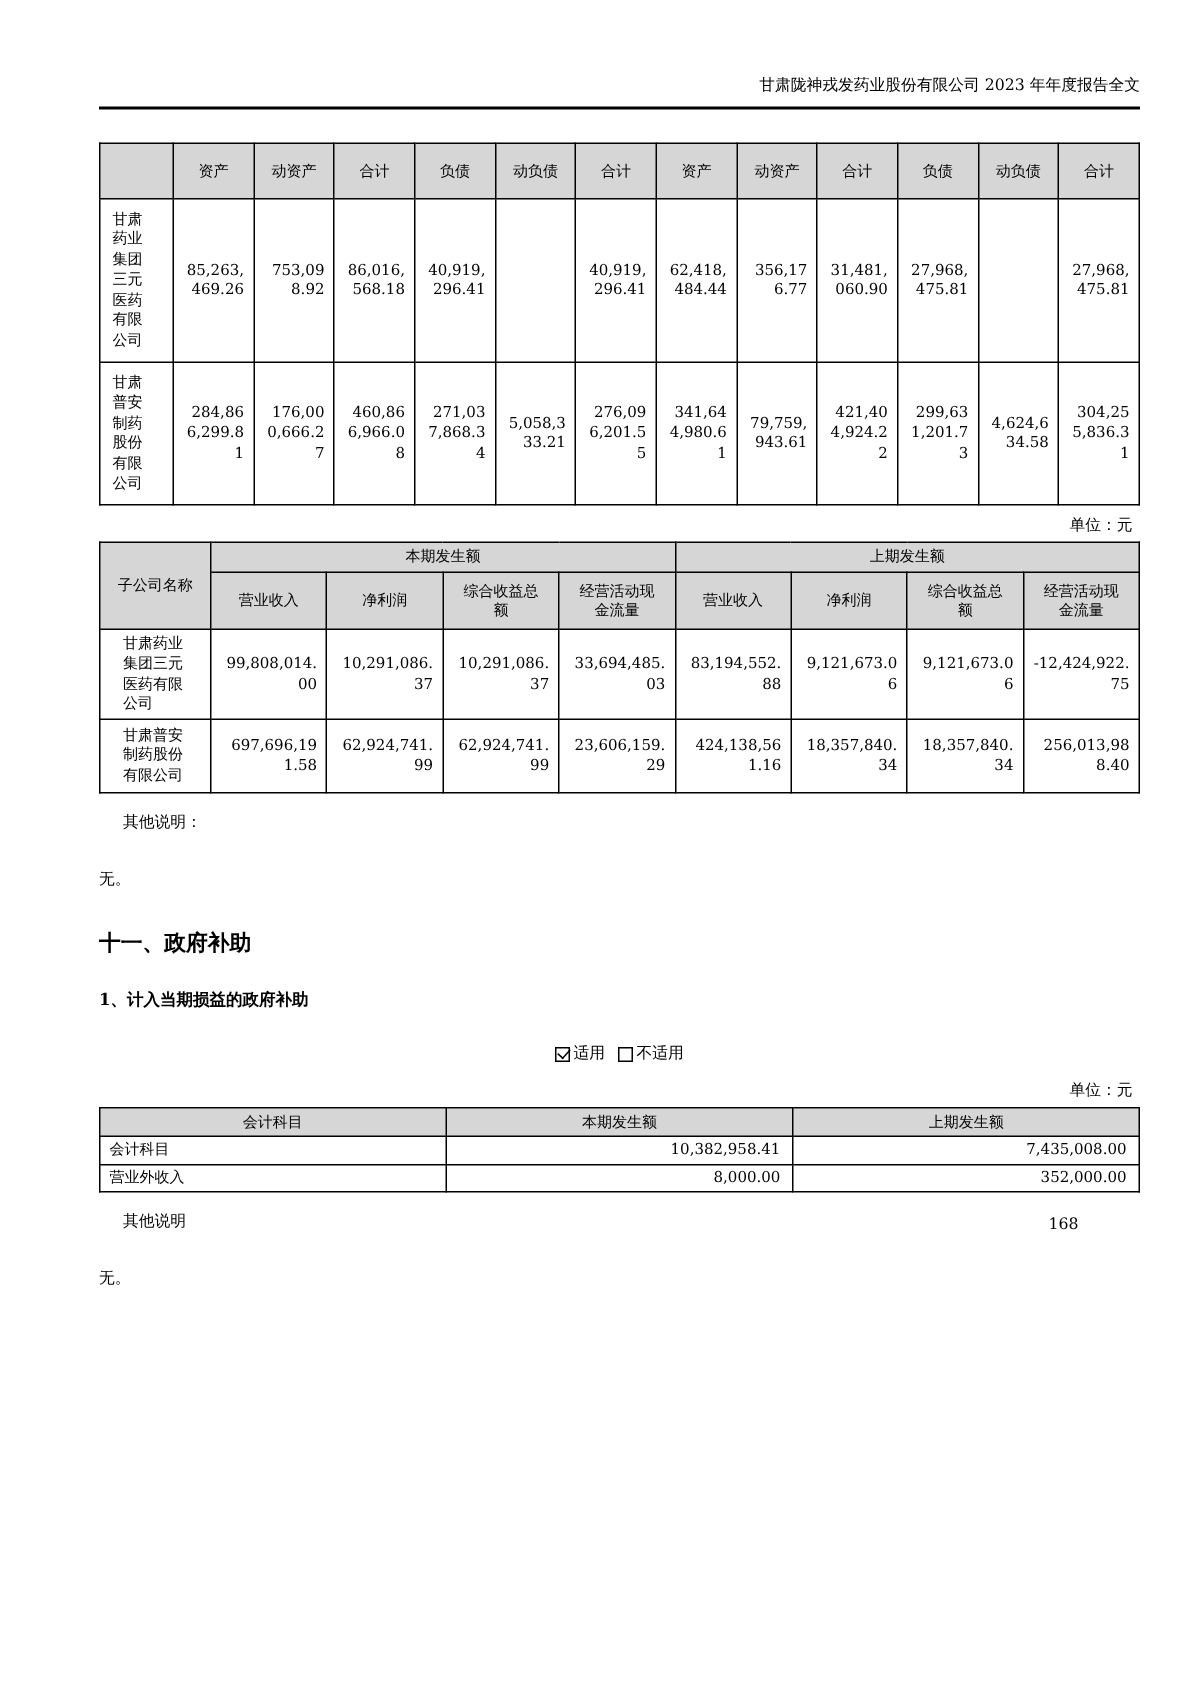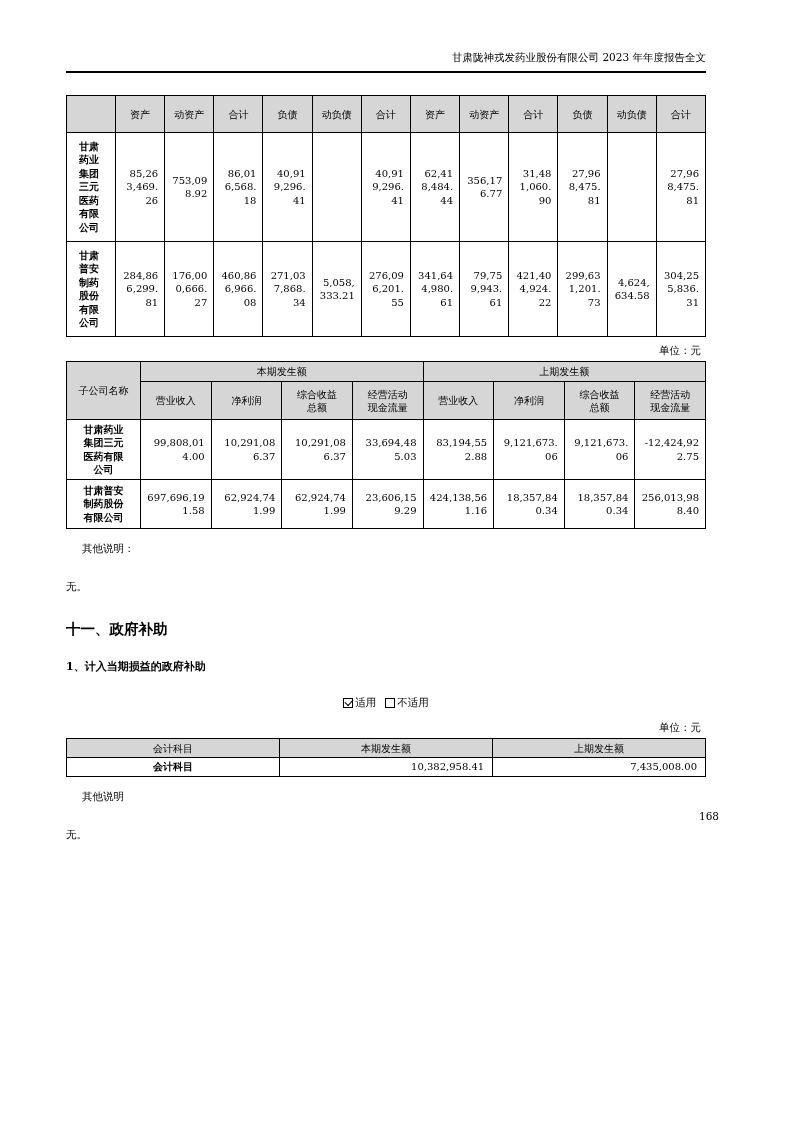--- a/index.html
+++ b/index.html
@@ -5,21 +5,21 @@
   html,body{margin:0;padding:0;background:#ffffff;}
   body{
     width:793px;height:1122px;
     font-family:"DejaVu Serif","Liberation Serif",serif;
     color:#000;
     -webkit-font-smoothing:antialiased;
   }
   .page{
     position:relative;box-sizing:border-box;
     width:793px;height:890px;
-    padding:50px 87px 0 66px;
+    padding:50px 33px 0 66px;
     background:#fff;overflow:hidden;
   }
   .doc-header{
     font-size:10.5px;line-height:14px;
     text-align:right;
     padding-bottom:7px;
     border-bottom:2.5px solid #000;
   }
   
   table.t{border-collapse:collapse;table-layout:fixed;width:100%;}
@@ -29,21 +29,21 @@
     text-align:center;vertical-align:middle;
     font-size:10px;line-height:13px;padding:2px 4px;
     word-break:break-all;
   }
   table.t td{
     font-size:10px;line-height:13.5px;
     padding:2px 6px;vertical-align:middle;
     word-break:break-all;background:#fff;
   }
   table.t td.num{text-align:right;}
-  table.t td.name{text-align:center;font-weight:bold;}
+  table.t td.name{text-align:left;}
   
   .t1{margin-top:22px;}
   .t1 .c-name1{width:49px;}
   .t1 tr.head th{height:32px;}
   .t1 tr.r1 td{height:104px;}
   .t1 tr.r2 td{height:90px;}
   .t1 td.name{padding:2px 12px 2px 8px;}
   
   .unit{font-size:10.5px;line-height:13px;text-align:right;padding-right:5px;}
   .unit1{margin-top:7px;}
@@ -228,20 +228,25 @@
       <tr>
         <th>会计科目</th>
         <th>本期发生额</th>
         <th>上期发生额</th>
       </tr>
       <tr>
         <td class="name">会计科目</td>
         <td class="num">10,382,958.41</td>
         <td class="num">7,435,008.00</td>
       </tr>
+      <tr>
+        <td class="name">营业外收入</td>
+        <td class="num">8,000.00</td>
+        <td class="num">352,000.00</td>
+      </tr>
     </tbody>
   </table>
 
   <div class="notes-label">其他说明</div>
   <div class="notes-value">无。</div>
 
   <div class="page-number">168</div>
 
 </div>
 

